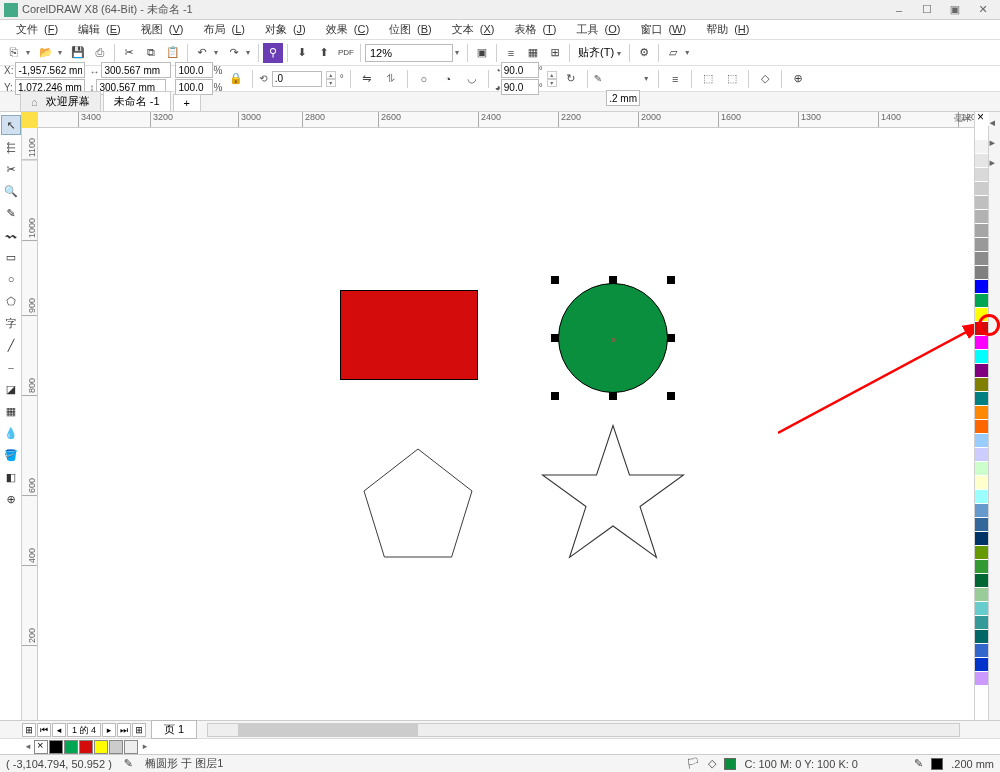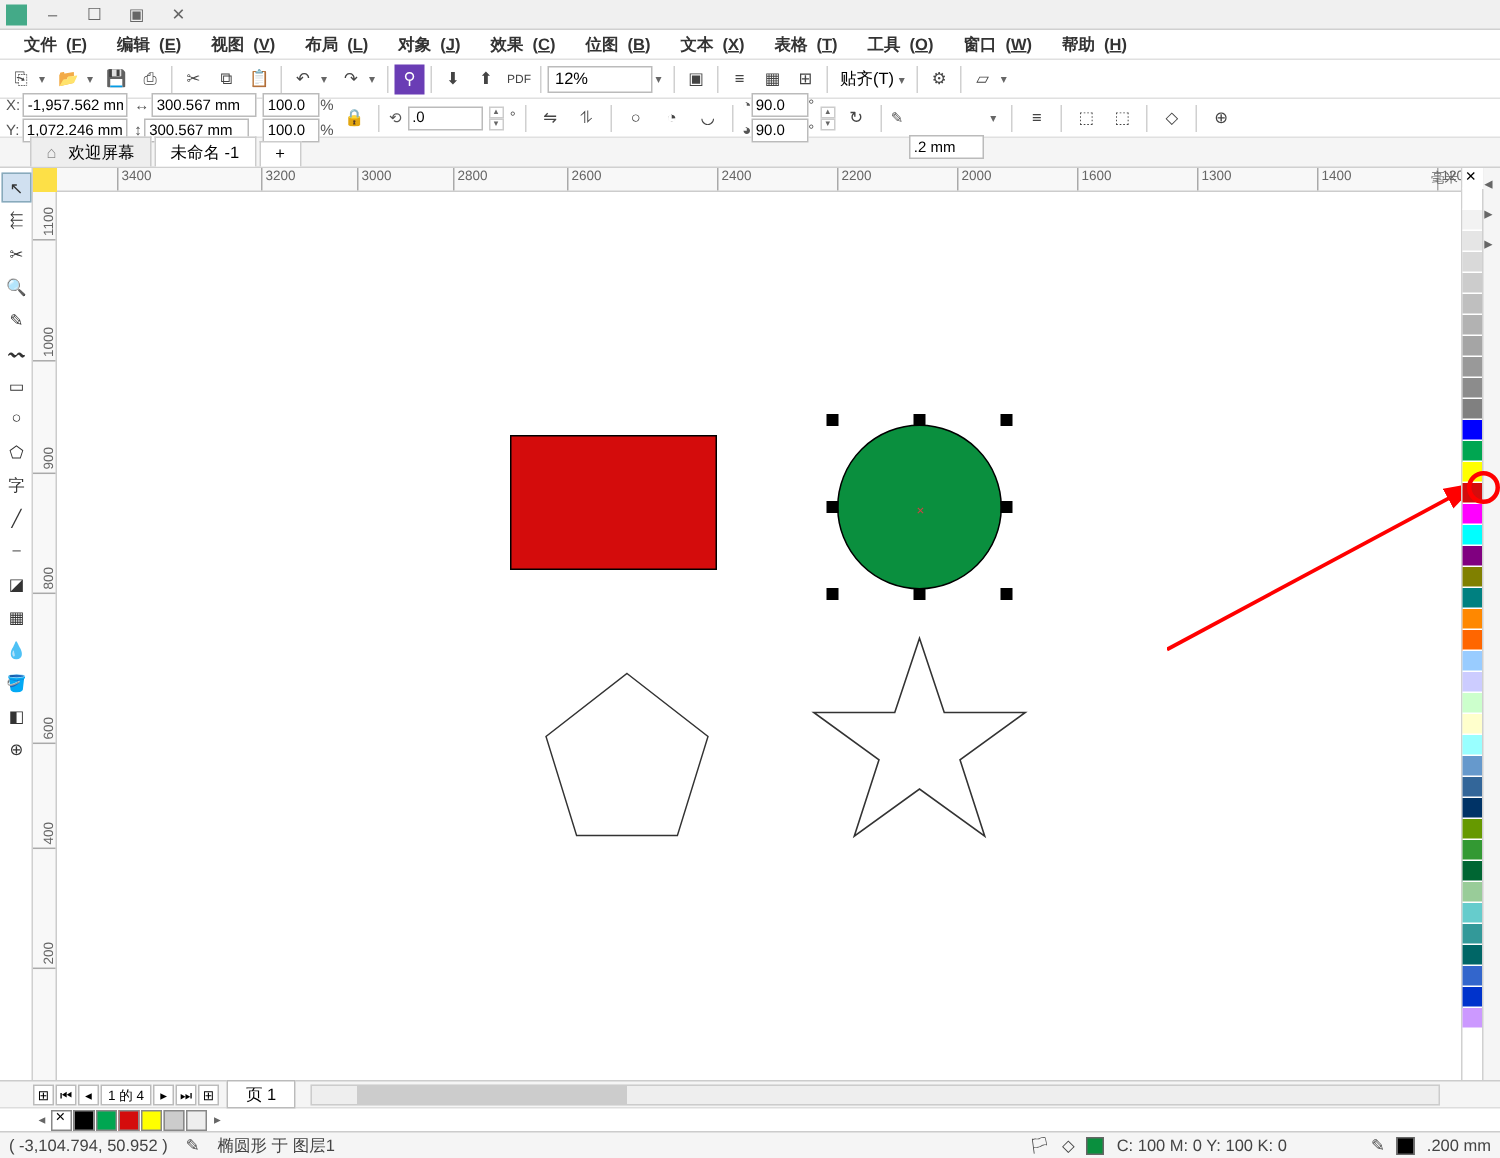--- a/index.html
+++ b/index.html
@@ -4,27 +4,27 @@
 <style>
 * { margin: 0; padding: 0; box-sizing: border-box; font-family: "Microsoft YaHei", Tahoma, sans-serif; font-size: 11px; }
 body { background: #fff; width: 1000px; height: 772px; overflow: hidden; position: relative; }
 .titlebar { height: 20px; background: #f0f0f0; display: flex; align-items: center; padding: 0 4px; border-bottom: 1px solid #d0d0d0; }
 .titlebar .logo { width: 14px; height: 14px; background: #4a8; margin-right: 4px; }
 .titlebar .title { color: #555; flex: 1; }
 .winbtns { display: flex; gap: 2px; }
 .winbtn { width: 26px; height: 16px; display: flex; align-items: center; justify-content: center; color: #666; }
 
 .menubar { height: 20px; background: #fff; display: flex; align-items: center; padding: 0 4px; gap: 2px; border-bottom: 1px solid #e0e0e0; }
-.menubar span { padding: 2px 6px; color: #333; font-weight: bold; }
+.menubar span { padding: 2px 6px; color: #333; }
 .menubar span u { text-decoration: underline; }
 
 .toolbar { height: 26px; background: #fff; display: flex; align-items: center; padding: 0 4px; gap: 2px; border-bottom: 1px solid #e0e0e0; }
 .tbicon { width: 20px; height: 20px; display: flex; align-items: center; justify-content: center; color: #444; border: 1px solid transparent; }
 .tbsep { width: 1px; height: 18px; background: #d0d0d0; margin: 0 2px; }
-.zoom-input { width: 70px; height: 18px; border: 1px solid #bbb; padding: 0 4px; }
+.zoom-input { width: 88px; height: 18px; border: 1px solid #bbb; padding: 0 4px; }
 .droparrow { width: 8px; font-size: 8px; color: #666; }
 
 .propbar { height: 26px; background: #fff; display: flex; align-items: center; padding: 0 4px; gap: 4px; border-bottom: 1px solid #e0e0e0; }
 .pb-label { color: #555; font-size: 10px; }
 .pb-input { width: 70px; height: 16px; border: 1px solid #bbb; padding: 0 2px; font-size: 10px; }
 .pb-mini { width: 38px; height: 16px; border: 1px solid #bbb; padding: 0 2px; font-size: 10px; }
 .spinner { display: flex; flex-direction: column; }
 .spinner div { width: 10px; height: 8px; font-size: 6px; line-height: 6px; text-align: center; color: #666; border: 1px solid #ccc; }
 
 .doctabs { height: 20px; background: #f5f5f5; display: flex; align-items: flex-end; padding: 0 20px; border-bottom: 1px solid #d0d0d0; }
@@ -78,20 +78,21 @@
 .status-right { margin-left: auto; display: flex; gap: 8px; align-items: center; }
 .status-swatch { width: 12px; height: 12px; }
 
 svg { display: block; }
 </style>
 </head>
 <body>
 
 <div class="titlebar">
   <div class="logo"></div>
+  <div class="title">CorelDRAW X8 (64-Bit) - 未命名 -1</div>
   <div class="winbtns">
     <div class="winbtn">–</div>
     <div class="winbtn">☐</div>
     <div class="winbtn">▣</div>
     <div class="winbtn">✕</div>
   </div>
 </div>
 
 <div class="menubar">
   <span><span>文件</span>(<u>F</u>)</span>
@@ -208,21 +209,21 @@
       <span class="pb-label">°</span>
     </div>
   </div>
   <div class="spinner">
       <div>▴</div>
       <div>▾</div>
     </div>
   <div class="tbicon">↻</div>
   <div class="tbsep"></div>
   <span class="pb-label">✎</span>
-  <input class="pb-input" style="width: 50px; margin-top: 39px;" value=".2 mm">
+  <input class="pb-input" style="width: 34px; margin-top: 39px;" value=".2 mm">
   <span class="droparrow">▾</span>
   <div class="tbsep"></div>
   <div class="tbicon">≡</div>
   <div class="tbsep"></div>
   <div class="tbicon">⬚</div>
   <div class="tbicon">⬚</div>
   <div class="tbsep"></div>
   <div class="tbicon">◇</div>
   <div class="tbsep"></div>
   <div class="tbicon">⊕</div>
@@ -259,21 +260,21 @@
     <div class="tool">▦</div>
     <div class="tool">💧</div>
     <div class="tool">🪣</div>
     <div class="tool">◧</div>
     <div class="tool">⊕</div>
   </div>
 
   <div class="canvas-area">
     <div class="ruler-h">
       <div class="tick" style="left:40px">3400</div>
-      <div class="tick" style="left:136px">3200</div>
+      <div class="tick" style="left:112px">3200</div>
       <div class="tick" style="left:200px">3000</div>
       <div class="tick" style="left:264px">2800</div>
       <div class="tick" style="left:340px">2600</div>
       <div class="tick" style="left:440px">2400</div>
       <div class="tick" style="left:520px">2200</div>
       <div class="tick" style="left:600px">2000</div>
       <div class="tick" style="left:680px">1600</div>
       <div class="tick" style="left:760px">1300</div>
       <div class="tick" style="left:840px">1400</div>
       <div class="tick" style="left:920px">1200</div>

